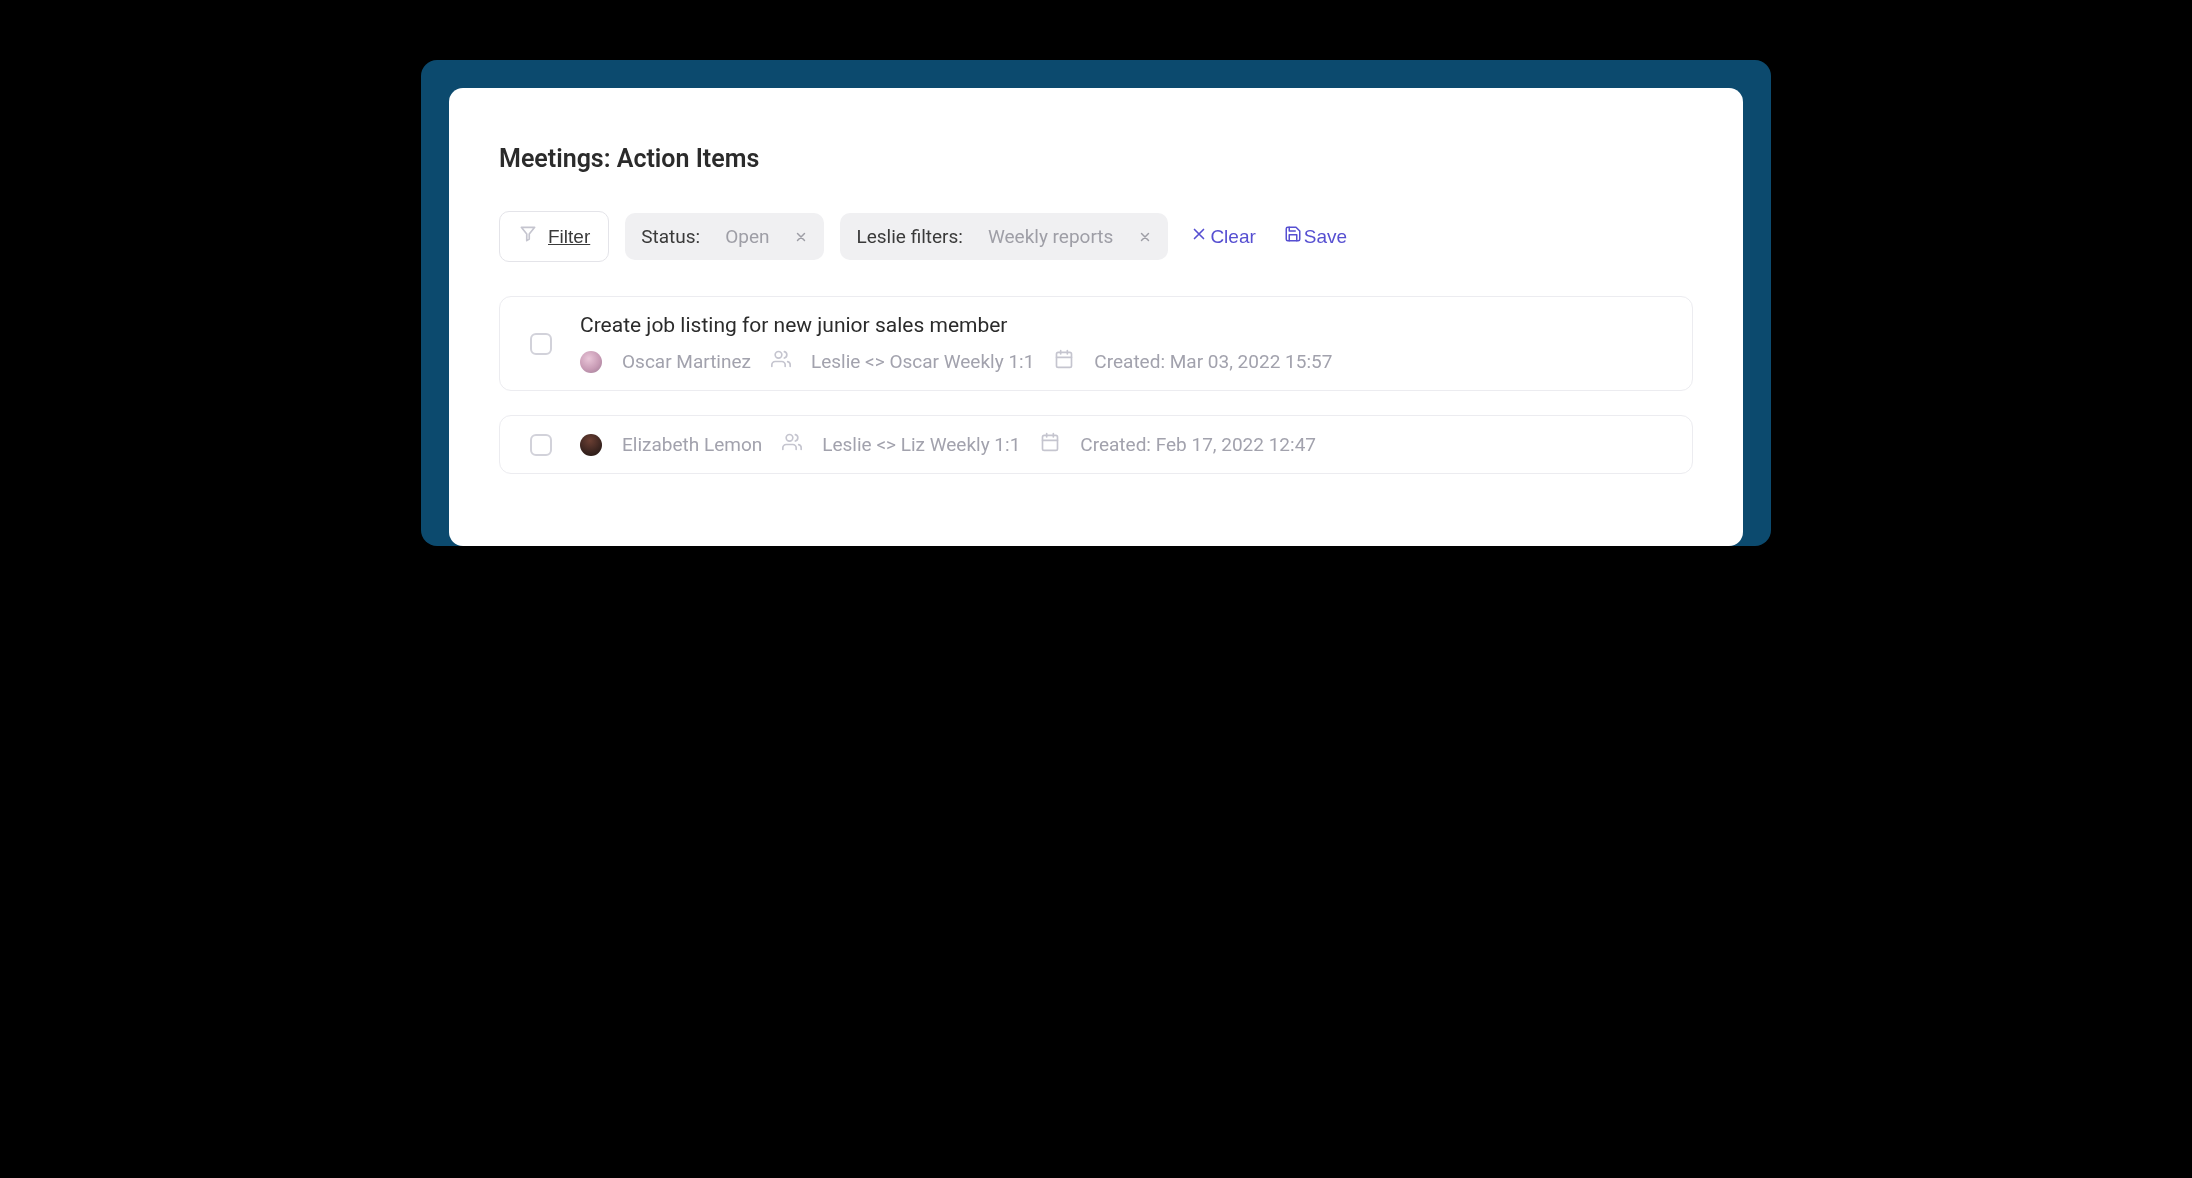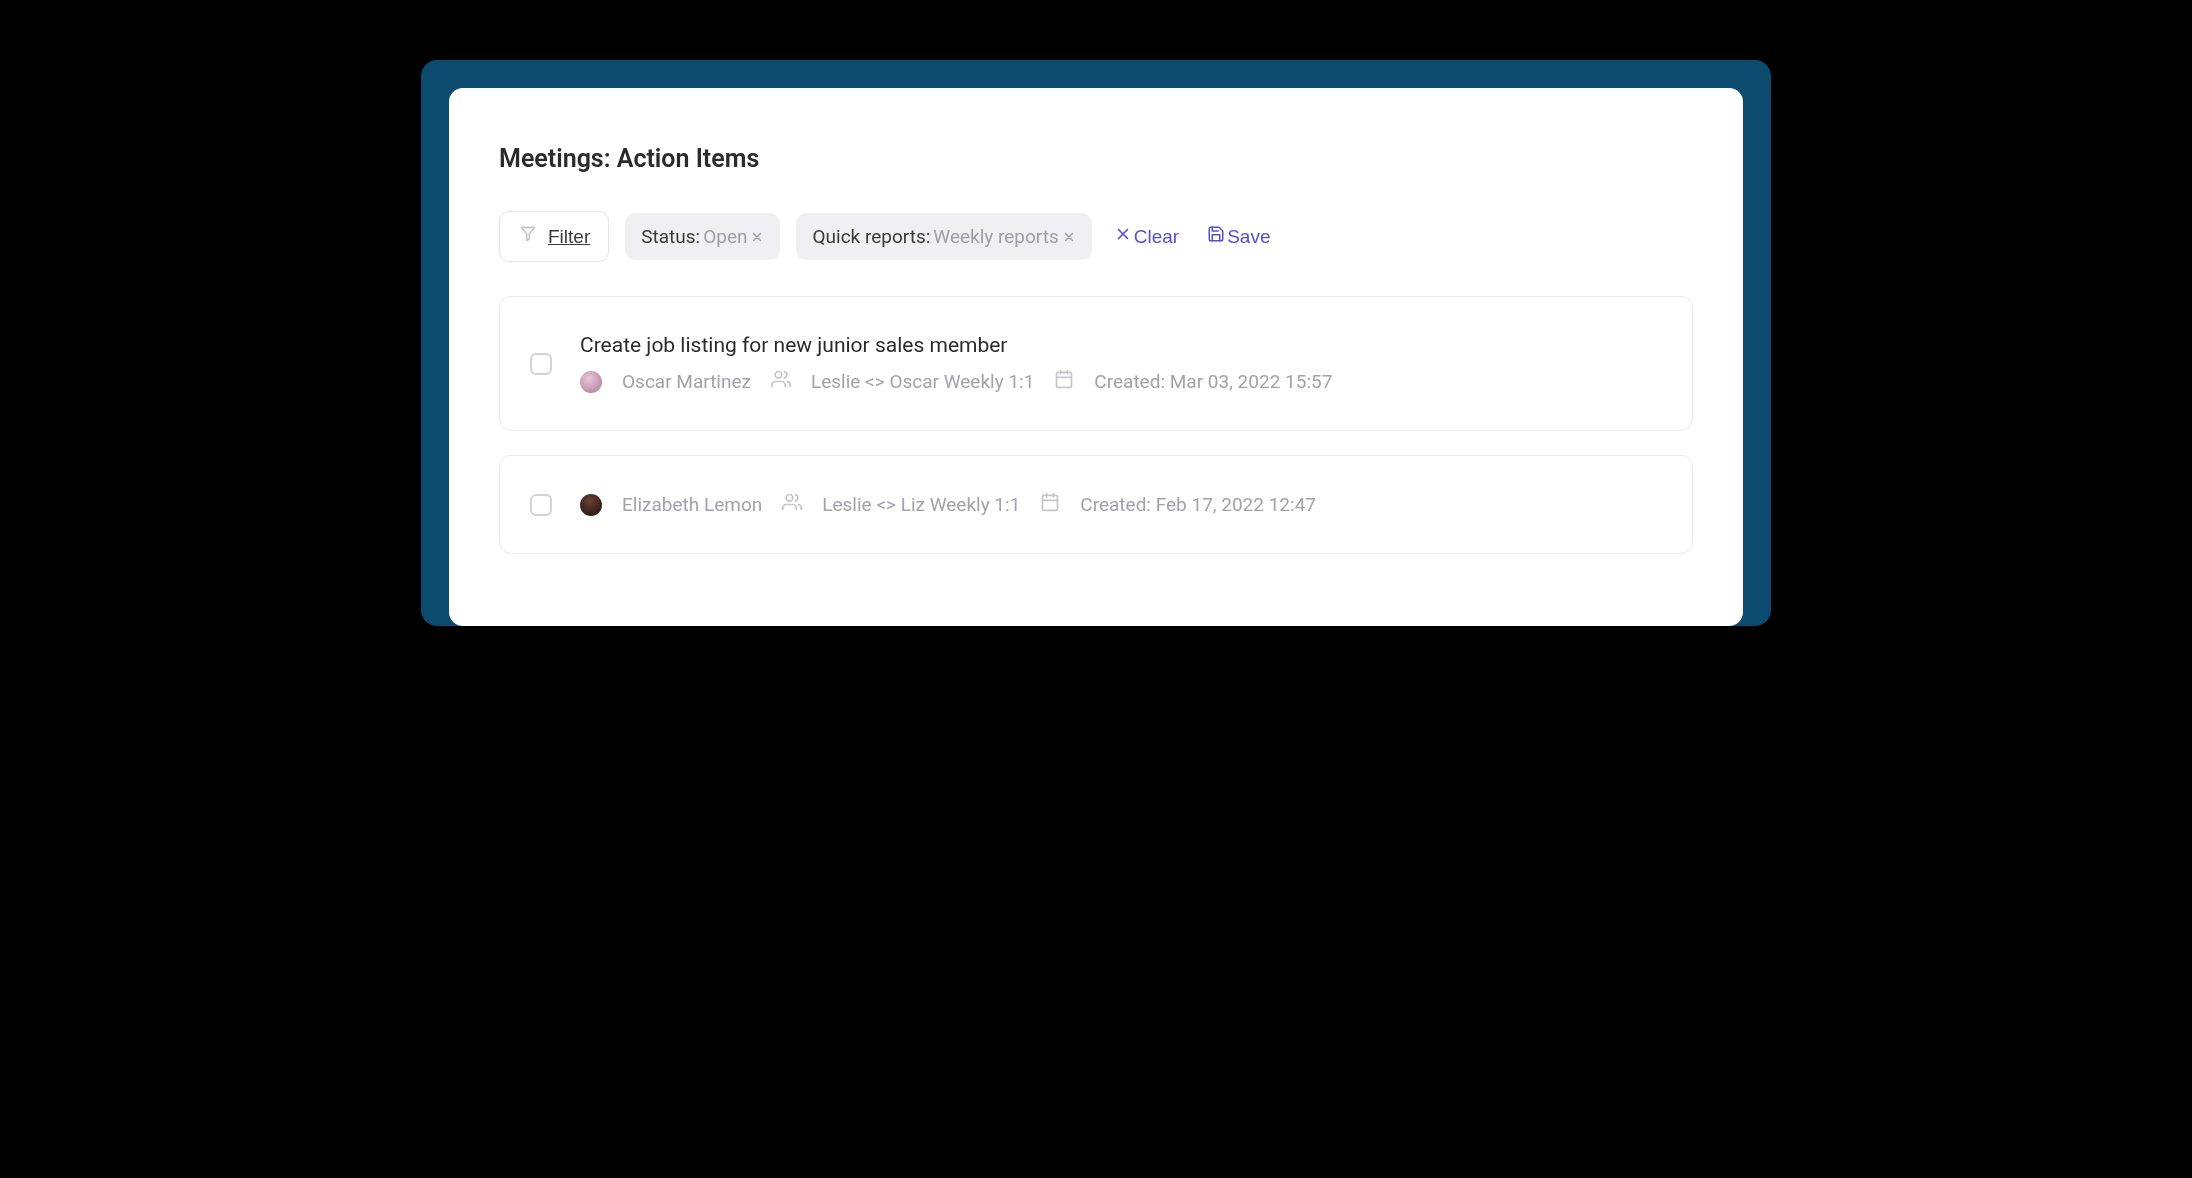--- a/index.html
+++ b/index.html
@@ -55,21 +55,21 @@
       text-decoration: underline;
     }
     .filter-btn svg {
       width: 20px;
       height: 20px;
       stroke: #3a3a3a;
     }
     .chip {
       display: flex;
       align-items: center;
-      gap: 3px;
+      gap: 25px;
       background: #f0f0f2;
       border-radius: 10px;
       padding: 12px 16px;
       font-size: 19px;
       color: #3a3a3a;
       cursor: pointer;
     }
     .chip .chip-value {
       color: #9e9ea6;
     }
@@ -102,21 +102,21 @@
       stroke: #564fd1;
     }
     .items {
       display: flex;
       flex-direction: column;
       gap: 24px;
     }
     .item-card {
       border: 1px solid #ececf0;
       border-radius: 12px;
-      padding: 36px 30px;
+      padding: 16px 30px;
       display: flex;
       align-items: center;
       gap: 28px;
       cursor: pointer;
     }
     .checkbox {
       width: 22px;
       height: 22px;
       border: 2px solid #d2d2da;
       border-radius: 6px;
@@ -187,21 +187,21 @@
         <span>Status:</span>
         <span class="chip-value">Open</span>
         <span class="chip-close">
           <svg viewBox="0 0 24 24" fill="none" stroke-width="2.5" stroke-linecap="round">
             <path d="M6 6l12 12M6 18L18 6"></path>
           </svg>
         </span>
       </div>
 
       <div class="chip">
-        <span>Quick reports:</span>
+        <span>Leslie filters:</span>
         <span class="chip-value">Weekly reports</span>
         <span class="chip-close">
           <svg viewBox="0 0 24 24" fill="none" stroke-width="2.5" stroke-linecap="round">
             <path d="M6 6l12 12M6 18L18 6"></path>
           </svg>
         </span>
       </div>
 
       <button class="link-btn">
         <span>

